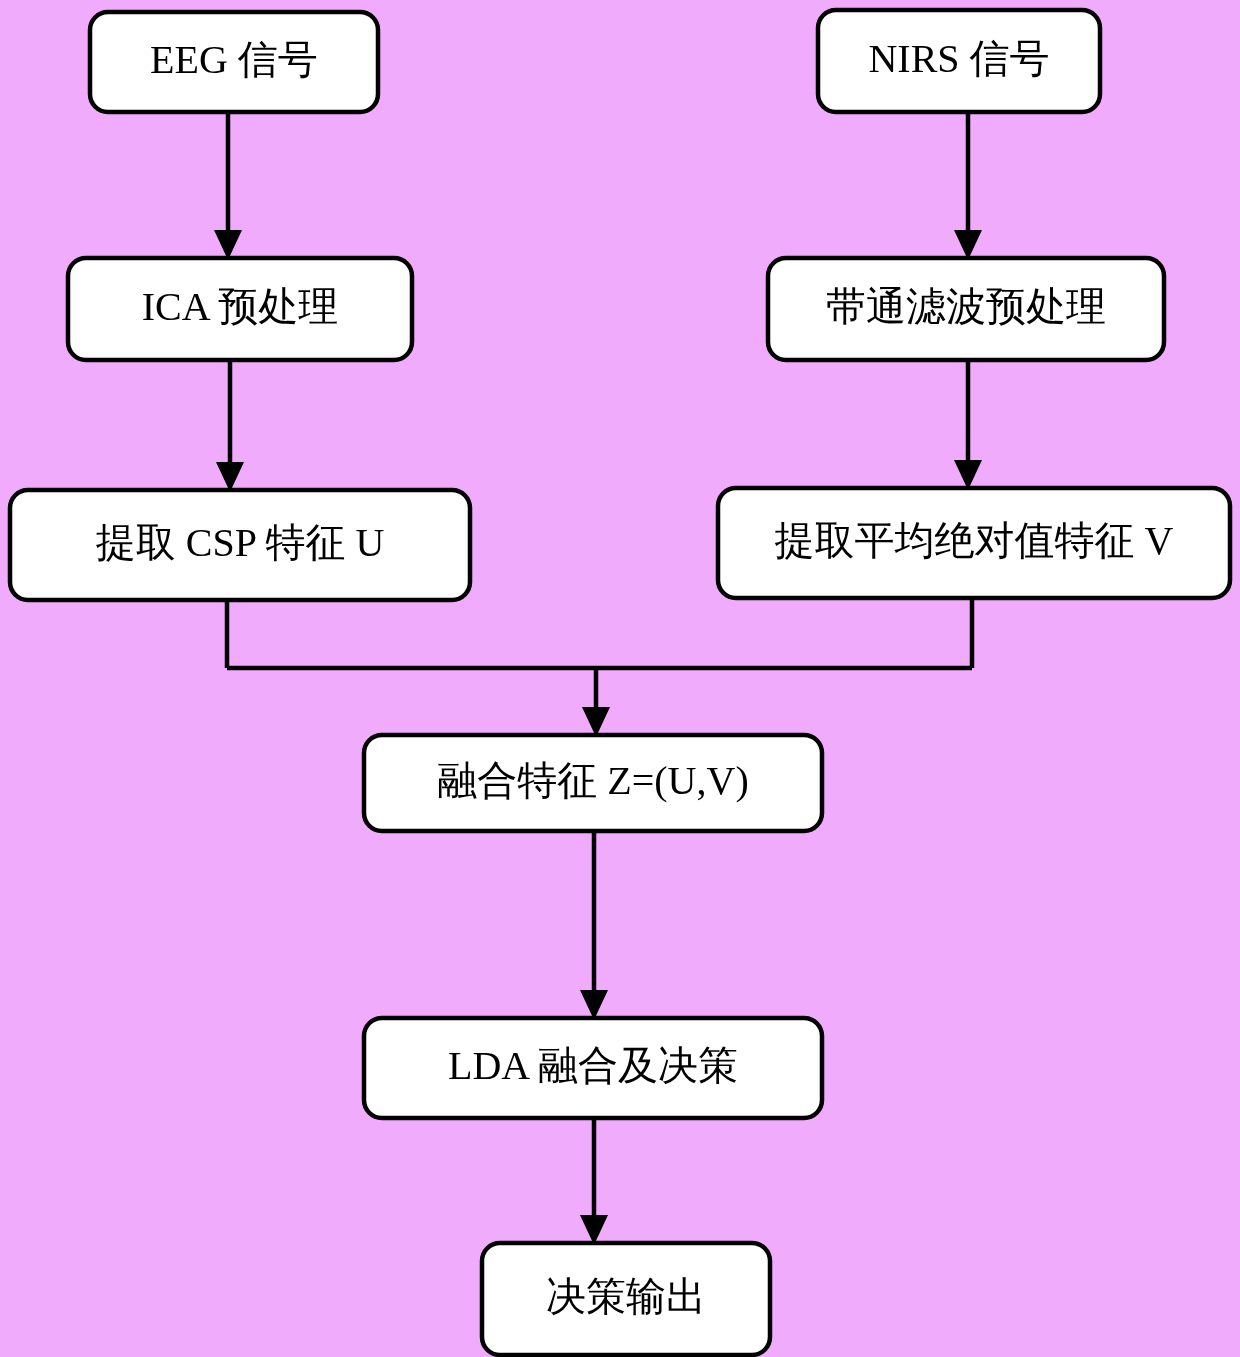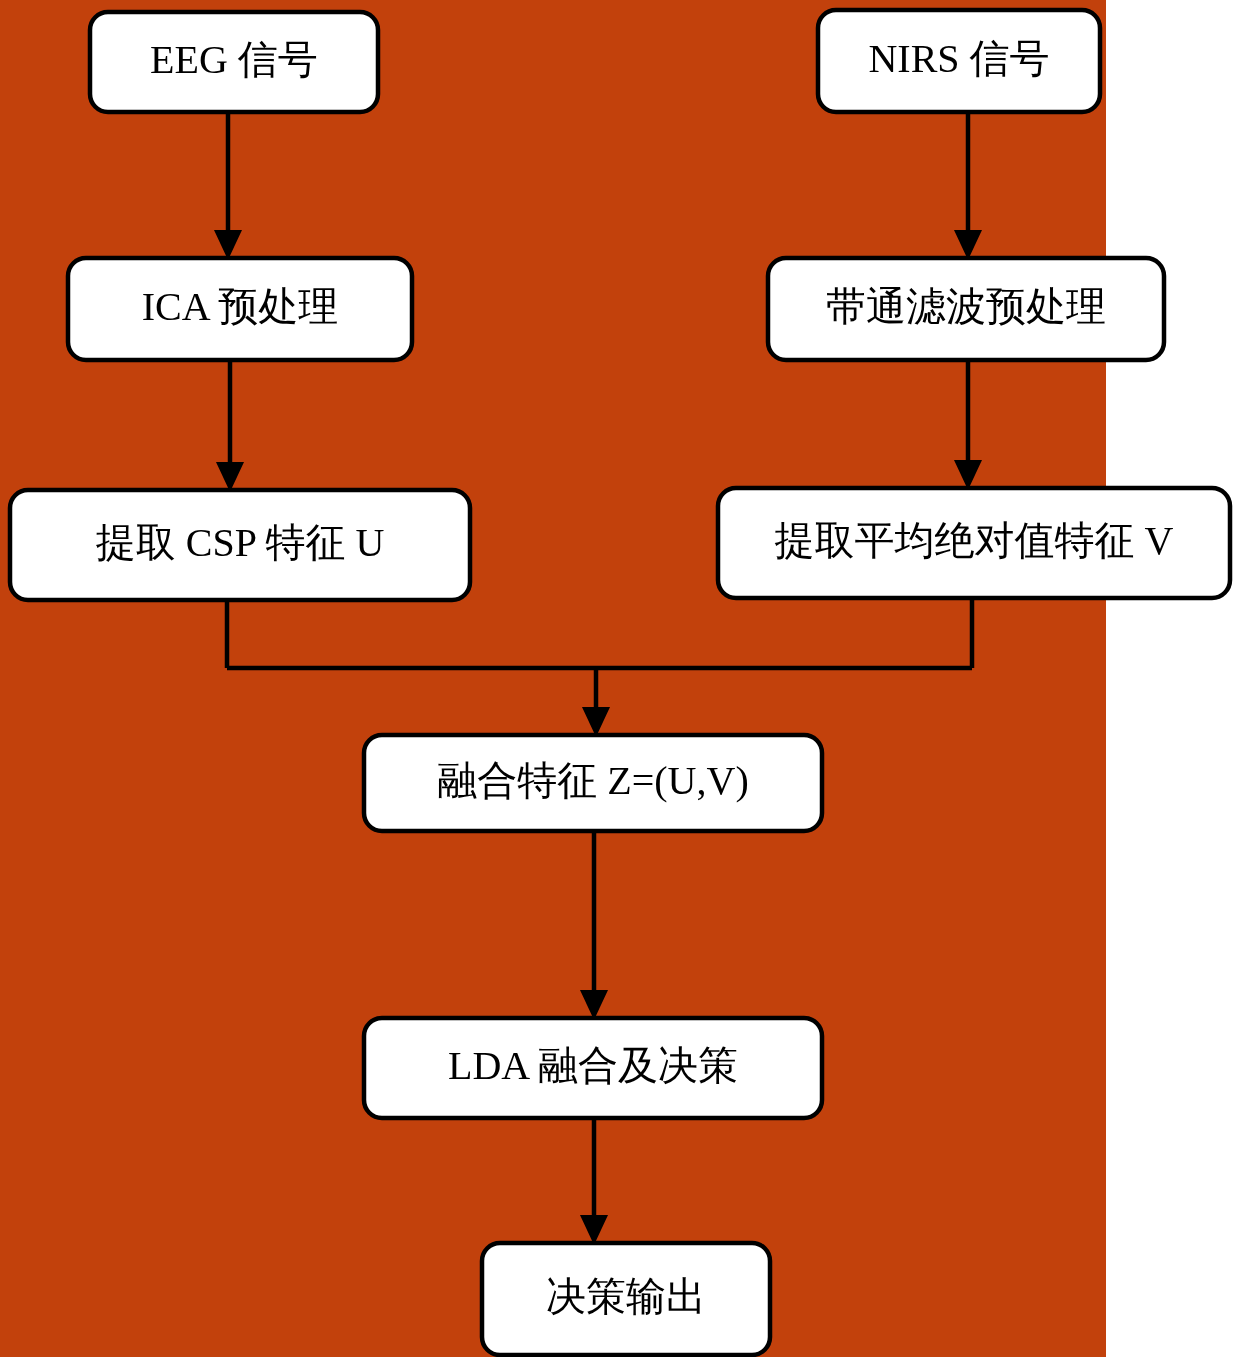--- a/index.html
+++ b/index.html
@@ -9,23 +9,23 @@
     background: #ffffff;
   }
   body {
     width: 1240px;
     height: 1357px;
     font-family: "Liberation Serif", "DejaVu Serif", serif;
     overflow: hidden;
   }
   #flowchart-root {
     position: relative;
-    width: 1106px;
+    width: 1240px;
     height: 1357px;
-    background: #c2410c;
+    background: #f0abfc;
   }
   svg.flow-canvas {
     display: block;
     width: 1240px;
     height: 1357px;
   }
   .node-box {
     fill: #ffffff;
     stroke: #000000;
     stroke-width: 4.5;

